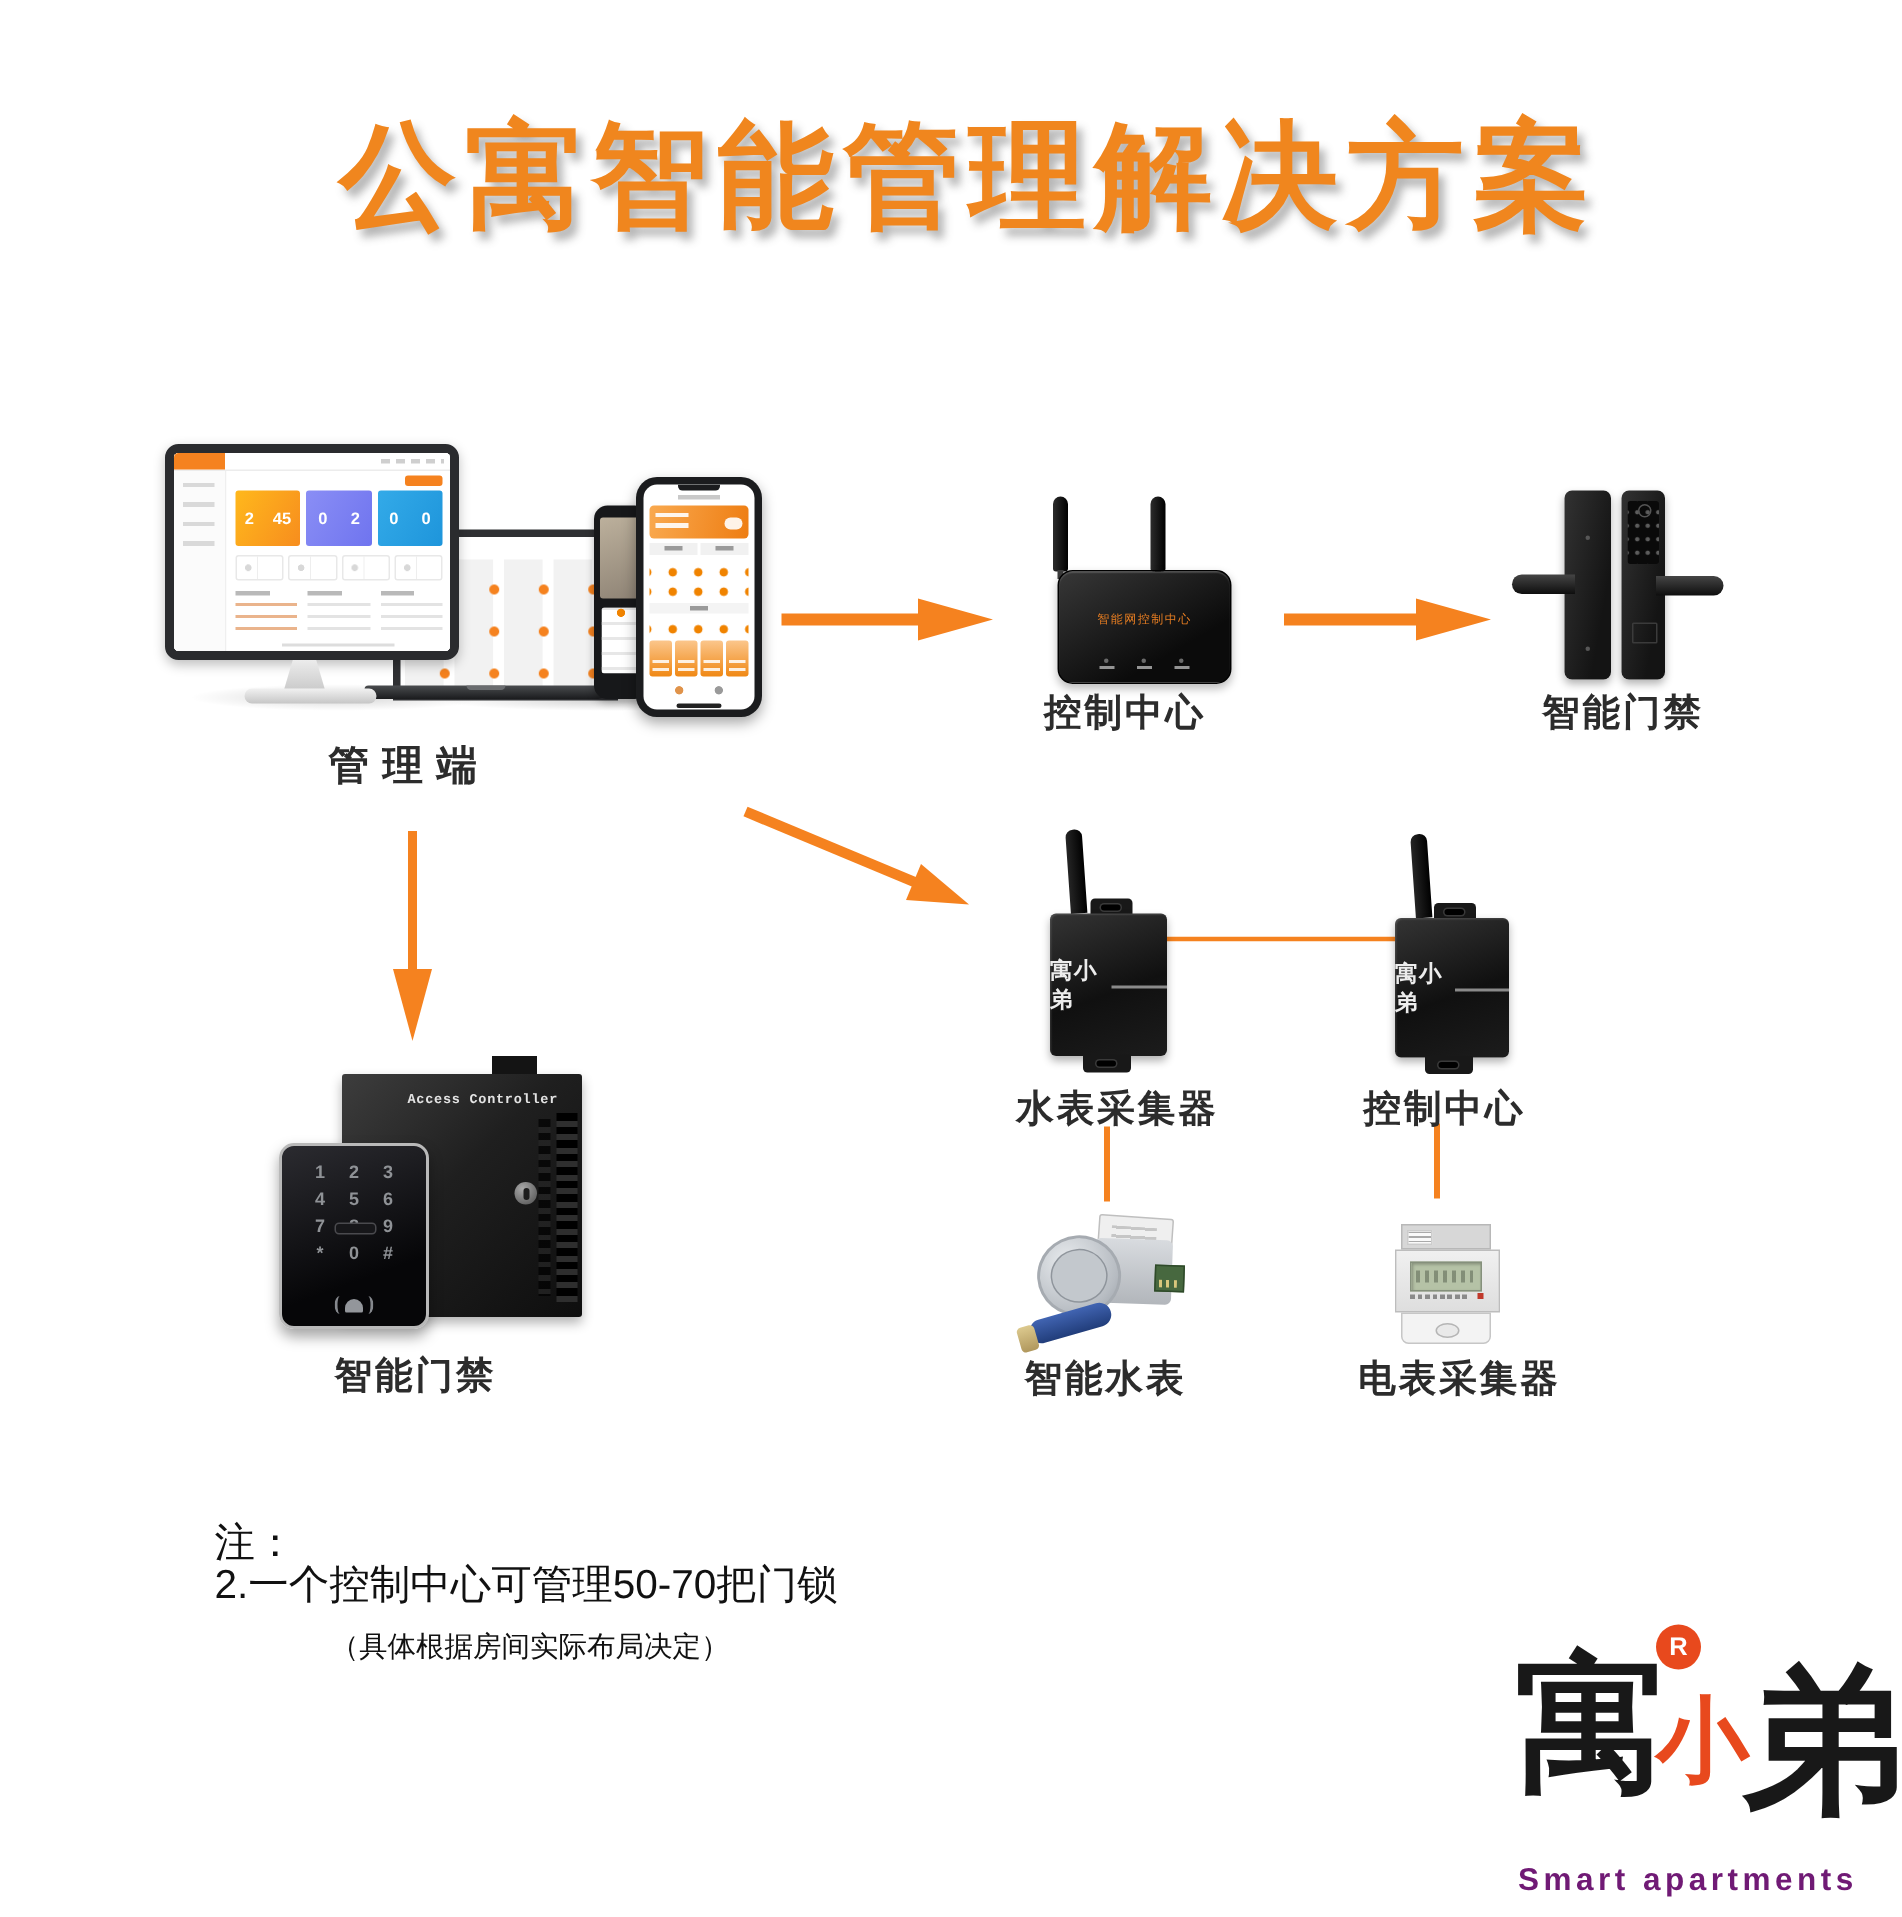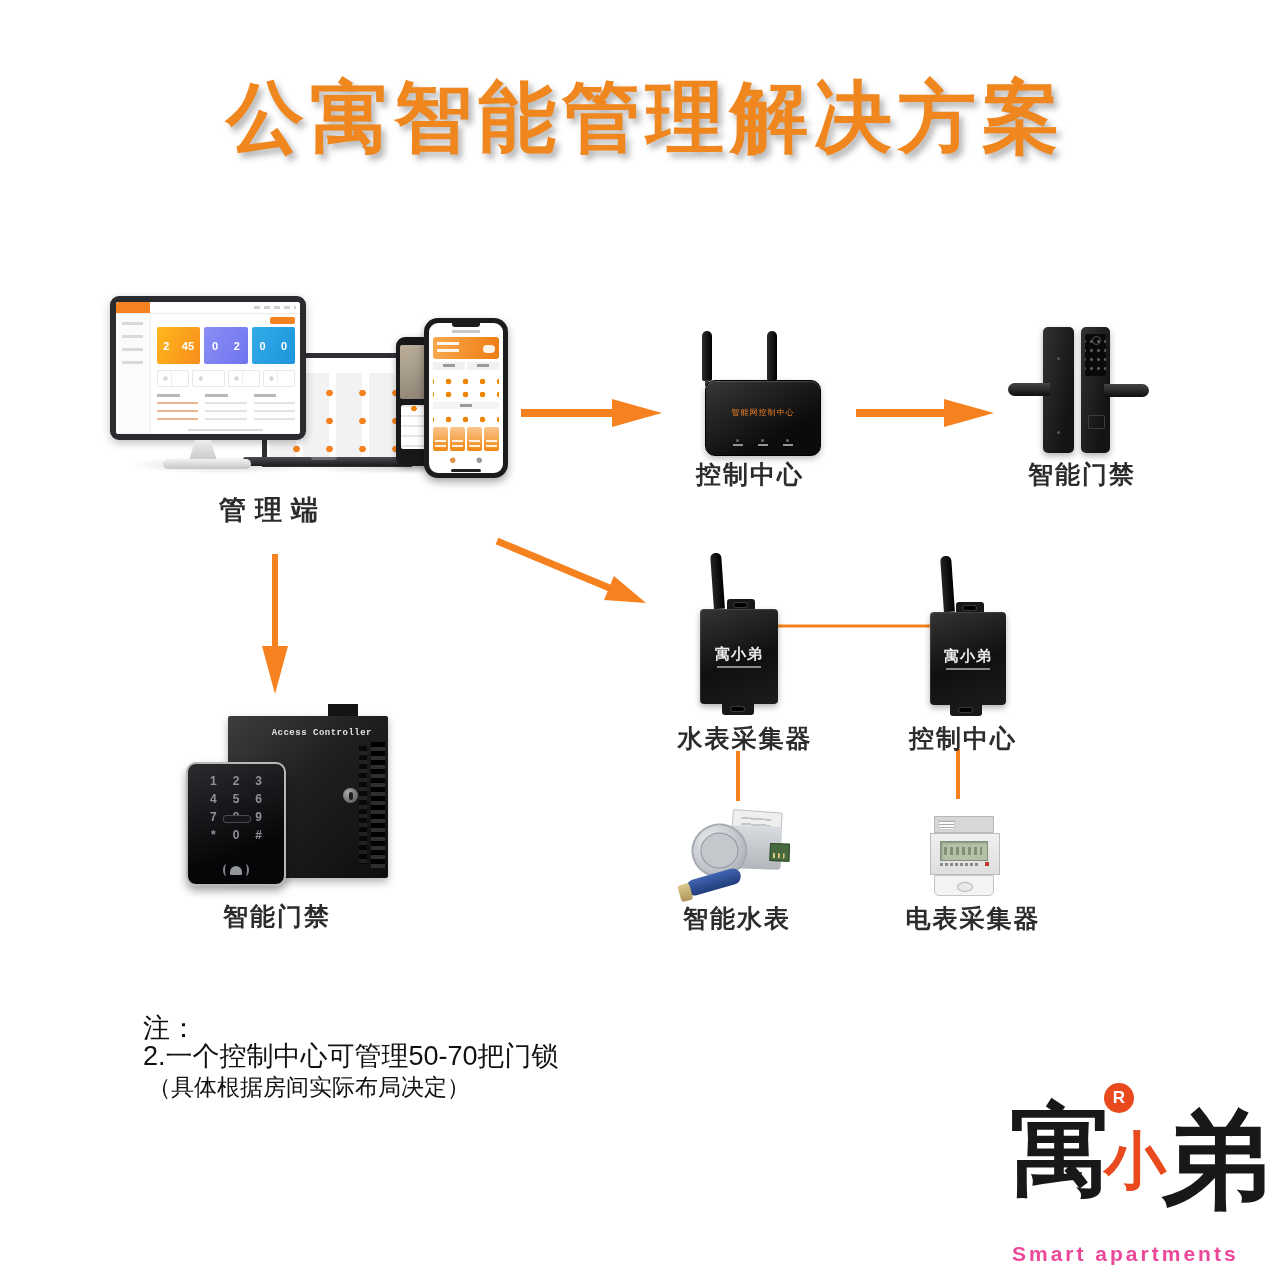--- a/index.html
+++ b/index.html
@@ -146,21 +146,21 @@
 
   
   .col-ant{position:absolute;width:11px;height:56px;background:linear-gradient(90deg,#252525,#000);
     border-radius:5px 5px 0 0;z-index:2;transform:rotate(-4deg);}
   .col-tab{position:absolute;height:12px;background:#181818;z-index:2;}
   .col-tab::after{content:'';position:absolute;left:50%;top:4px;width:13px;height:4px;margin-left:-7px;
     background:#000;border-radius:2px;box-shadow:0 0 0 1px #3a3a3a;}
   .col-box{position:absolute;z-index:2;border-radius:4px;
     background:linear-gradient(160deg,#343434 0%,#101010 55%,#1c1c1c 100%);
     box-shadow:inset 1px 1px 1px rgba(255,255,255,.12),0 3px 6px rgba(0,0,0,.3);
-    display:flex;flex-direction:column;align-items:center;justify-content:center;}
+    display:flex;align-items:center;justify-content:center;}
   .col-logo{color:#ececec;font-size:15px;font-weight:bold;letter-spacing:1px;}
   .col-logo-sub{margin-top:2px;width:44px;height:2px;background:#8a8a8a;}
   .wc-ant{left:712px;top:553px;}
   .wc-tab-top{left:727px;top:599px;width:28px;border-radius:3px 3px 0 0;}
   .wc-box{left:700px;top:609px;width:78px;height:95px;}
   .wc-tab-bot{left:722px;top:703px;width:32px;border-radius:0 0 3px 3px;}
   .ec-ant{left:942px;top:556px;}
   .ec-tab-top{left:956px;top:602px;width:28px;border-radius:3px 3px 0 0;}
   .ec-box{left:930px;top:612px;width:76px;height:93px;}
   .ec-tab-bot{left:950px;top:704px;width:32px;border-radius:0 0 3px 3px;}
@@ -234,32 +234,32 @@
   .em-red{position:absolute;right:10px;top:28px;width:4px;height:4px;background:#c0392b;}
   .em-bot{position:absolute;left:4px;top:59px;width:60px;height:21px;background:#f3f3f3;border:1px solid #c6c6c6;
     border-radius:0 0 5px 5px;box-sizing:border-box;}
   .em-oval{position:absolute;left:50%;top:6px;width:14px;height:8px;margin-left:-7px;border:1px solid #b5b5b5;
     border-radius:50%;background:#e9e9e9;}
   .label-em{left:898px;top:902px;}
 
   
   .notes{position:absolute;left:143px;top:1014px;color:#111;font-size:27px;line-height:28px;z-index:2;}
   .notes p{margin:0;}
-  .notes .foot{font-size:23px;margin-left:5px;margin-top:3px;}
+  .notes .foot{font-size:19px;margin-left:5px;margin-top:15px;text-align:center;}
 
   
   .logo{position:absolute;left:1000px;top:1078px;width:262px;height:196px;z-index:2;}
   .logo-reg{position:absolute;left:104px;top:5px;width:30px;height:30px;border-radius:50%;background:#E8491D;
     color:#fff;font-size:17px;font-weight:bold;text-align:center;line-height:30px;}
   .logo-chars{position:absolute;left:10px;top:14px;display:flex;align-items:flex-end;
     font-weight:bold;color:#181818;line-height:1;}
   .logo-yu{font-size:100px;}
   .logo-xiao{font-size:62px;color:#E8491D;margin:0 -4px 8px -6px;}
   .logo-di{font-size:108px;transform:translateY(14px);}
-  .logo-sub{position:absolute;left:12px;top:164px;font-size:21px;font-weight:bold;letter-spacing:3px;color:#ec4899;}
+  .logo-sub{position:absolute;left:12px;top:164px;font-size:21px;font-weight:bold;letter-spacing:3px;color:#701a75;}
 </style>
 </head>
 <body>
 
 <div class="canvas">
 
   <h1 class="title">公寓智能管理解决方案</h1>
 
   <svg class="connectors" viewBox="0 0 1268 1278">
     <g stroke="#F5821F" fill="#F5821F">

